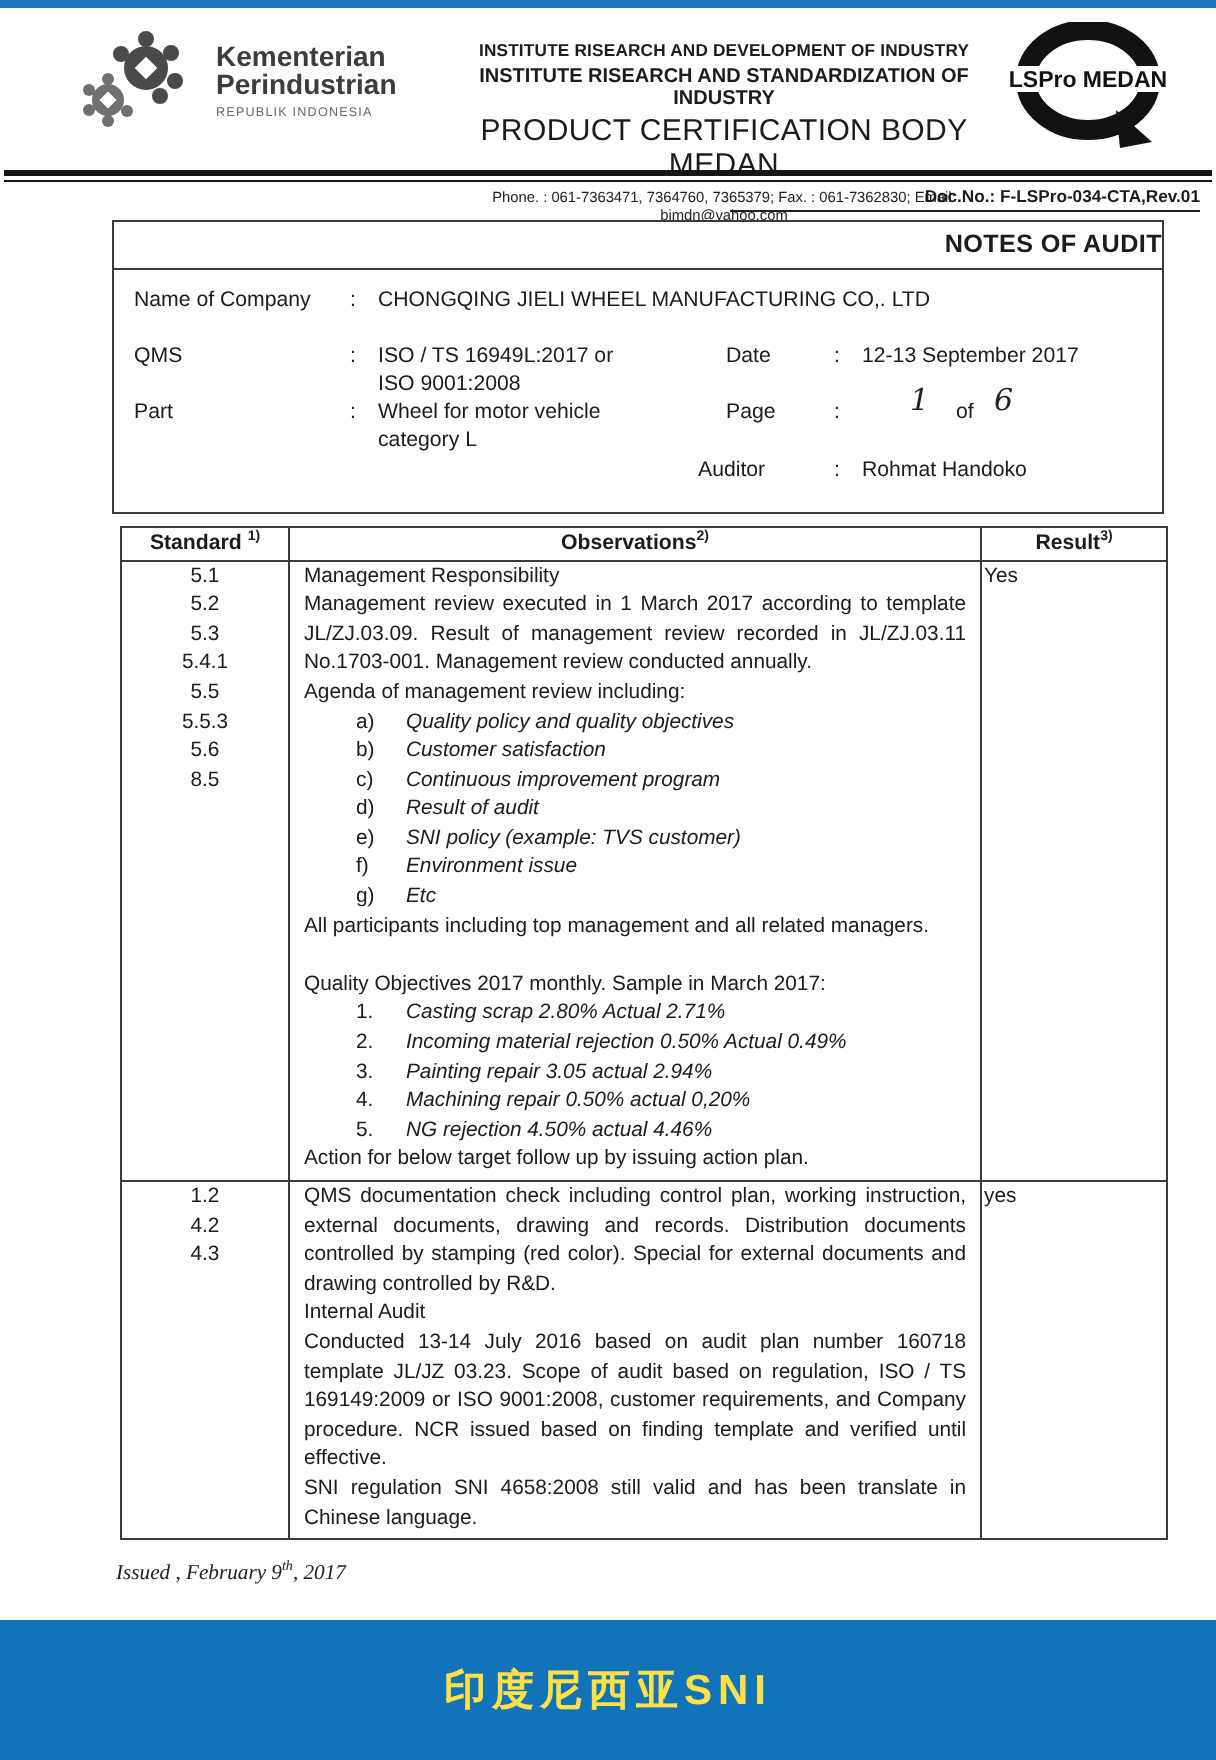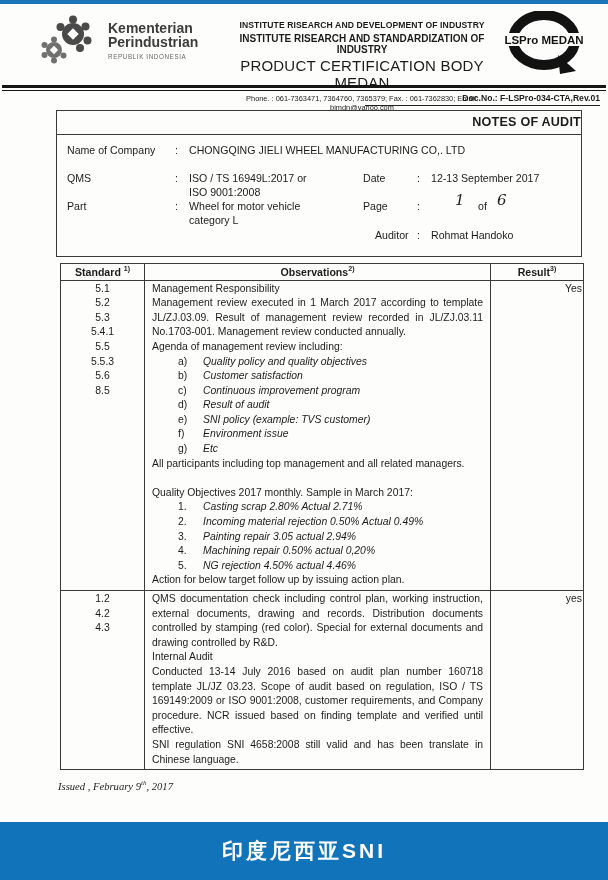--- a/index.html
+++ b/index.html
@@ -41,33 +41,33 @@
   .audit-table{position:absolute;top:263px;left:60px;width:523px;border-collapse:collapse;
     font-size:10.4px;table-layout:fixed;}
   .audit-table col.c-std{width:84px;}
   .audit-table col.c-obs{width:346px;}
   .audit-table col.c-res{width:93px;}
   .audit-table th,.audit-table td{border:1.3px solid #3a3a3a;vertical-align:top;}
   .audit-table th{font-weight:bold;font-size:10.6px;padding:1px 2px 2px;text-align:center;}
   .audit-table sup{font-size:7px;}
   .std-cell{text-align:center;line-height:14.6px;padding-top:1px;}
   .obs-cell{padding:1px 7px 2px 7px;line-height:14.6px;text-align:justify;}
-  .res-cell{text-align:right;line-height:14.6px;padding-top:1px;}
+  .res-cell{text-align:left;line-height:14.6px;padding-top:1px;}
   .obs-line{text-align:left;}
   .li{display:flex;margin-left:26px;text-align:left;}
   .li .mk{flex:none;width:25px;}
   .li .tx{flex:1;font-style:italic;}
   .gap-above{margin-top:14.6px;}
 
   
   .issued{position:absolute;top:779px;left:58px;font-family:"Liberation Serif",serif;
     font-style:italic;font-size:10.6px;color:#222;}
   .issued sup{font-size:7px;}
-  .banner{position:absolute;bottom:0;left:0;right:0;height:58px;background:#1173b9;
-    display:flex;align-items:center;justify-content:center;color:#ffffff;
+  .banner{position:absolute;bottom:0;left:0;right:0;height:70px;background:#1173b9;
+    display:flex;align-items:center;justify-content:center;color:#fde047;
     font-weight:bold;font-size:21px;letter-spacing:3px;}
 </style>
 </head>
 <body>
 
 <div class="page">
   <div class="top-strip"></div>
 
   <div class="letterhead">
     <div class="ministry">
@@ -137,21 +137,21 @@
       <div class="fb" style="top:37px;left:306px;">Date</div>
       <div class="fb" style="top:37px;left:360px;">:</div>
       <div class="fb" style="top:37px;left:374px;">12-13 September 2017</div>
 
       <div class="fb" style="top:65px;left:306px;">Page</div>
       <div class="fb" style="top:65px;left:360px;">:</div>
       <div class="fb hand" style="top:59px;left:398px;">1</div>
       <div class="fb" style="top:65px;left:421px;">of</div>
       <div class="fb hand" style="top:59px;left:440px;">6</div>
 
-      <div class="fb" style="top:94px;left:318px;">Auditor</div>
+      <div class="fb" style="top:94px;left:292px;">Auditor</div>
       <div class="fb" style="top:94px;left:360px;">:</div>
       <div class="fb" style="top:94px;left:374px;">Rohmat Handoko</div>
     </div>
   </div>
 
   <table class="audit-table">
     <colgroup>
         <col class="c-std">
         <col class="c-obs">
         <col class="c-res">

